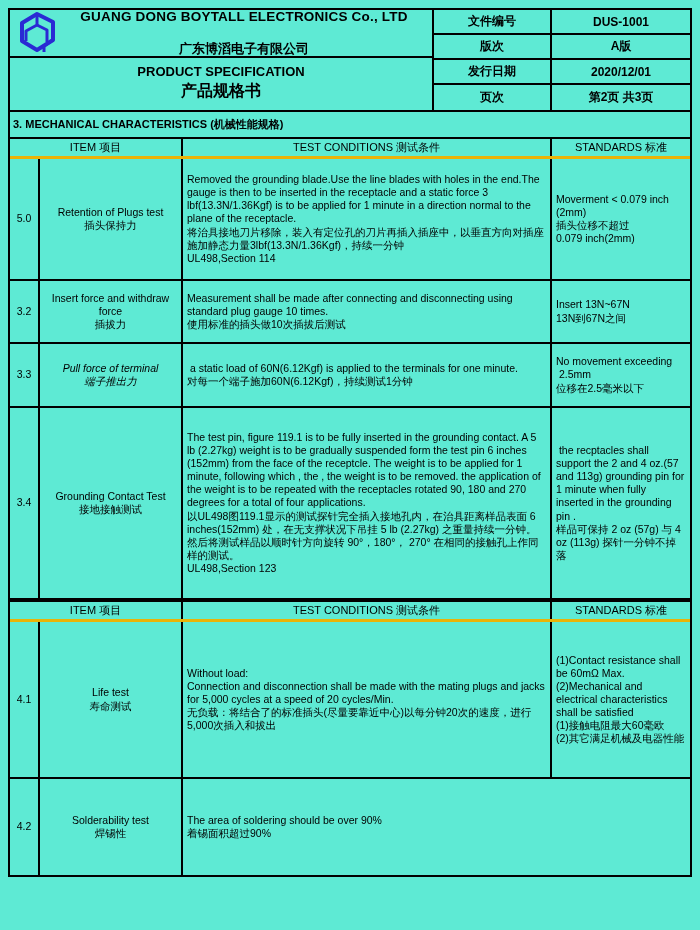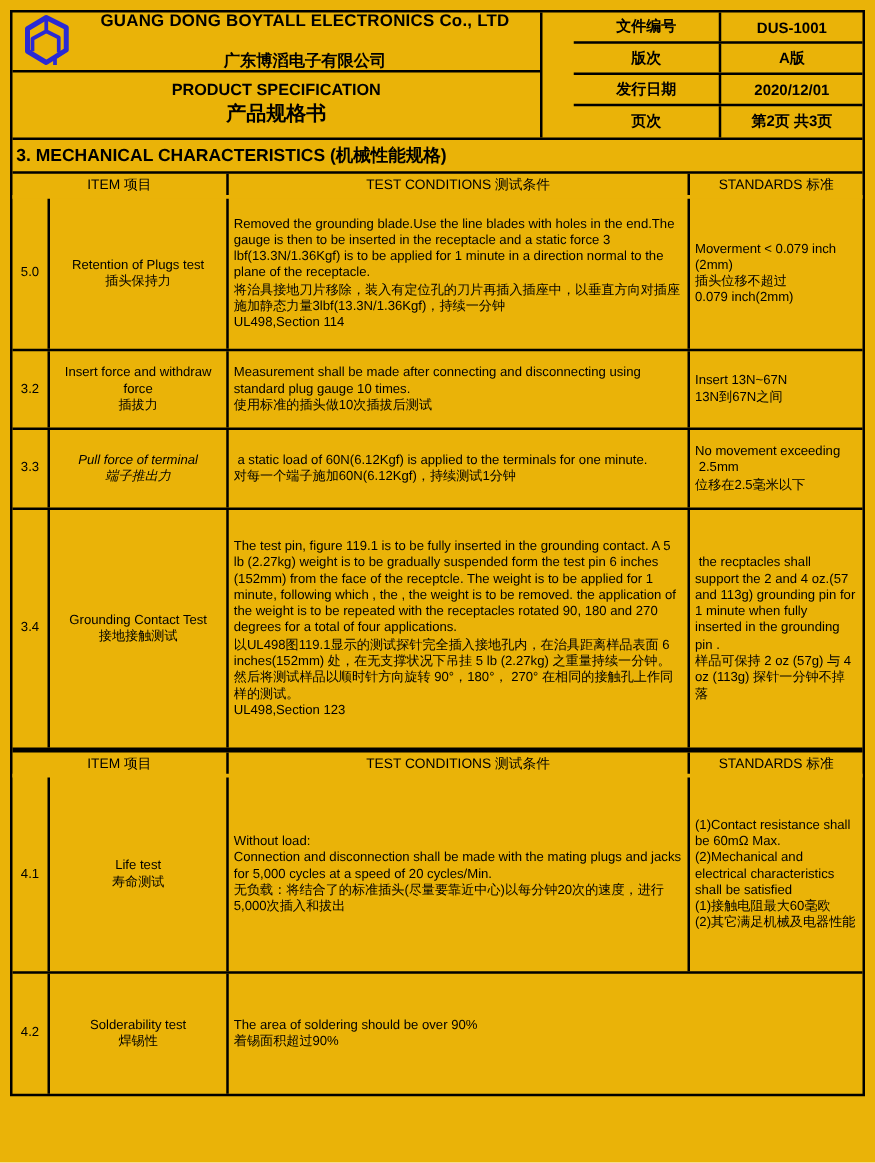--- a/index.html
+++ b/index.html
@@ -1,17 +1,17 @@
 <!DOCTYPE html>
 <html><head>
 <meta charset="utf-8">
 <style>
   html,body{margin:0;padding:0;background:#ffffff;}
   .page{
-    position:relative;width:700px;height:930px;background:#eab308;
+    position:relative;width:700px;height:930px;background:#5eead4;
     font-family:"Liberation Sans","DejaVu Sans",sans-serif;color:#000;
     box-sizing:border-box;
   }
   .sheet{
     position:absolute;left:8px;top:8px;width:684px;
     border:2px solid #000;box-sizing:border-box;
   }
   
   .hdr{display:grid;grid-template-columns:424px 1fr;}
   .hdr-left{border-right:2px solid #000;display:flex;flex-direction:column;}
@@ -22,35 +22,35 @@
   .hdr-company .txt{flex:1;text-align:center;}
   .company-en{font-weight:bold;font-size:13.5px;letter-spacing:.2px;}
   .company-cn{font-weight:bold;font-size:13px;margin-top:16px;}
   .hdr-product{
     height:50px;display:flex;flex-direction:column;justify-content:center;
     text-align:center;box-sizing:border-box;
   }
   .doc-title-en{font-weight:bold;font-size:13px;}
   .doc-title-cn{font-weight:bold;font-size:16px;margin-top:2px;}
   .logo{width:46px;height:44px;flex:0 0 auto;}
-  .hdr-right{display:flex;flex-direction:column;padding-left:25px;}
+  .hdr-right{display:flex;flex-direction:column;}
   .meta-row{
     height:25px;display:grid;grid-template-columns:118px 1fr;
     border-bottom:2px solid #000;box-sizing:border-box;
   }
   .meta-row:last-child{border-bottom:none;}
   .meta-label,.meta-value{
     display:flex;align-items:center;justify-content:center;
     font-weight:bold;font-size:12px;box-sizing:border-box;
   }
   .meta-label{border-right:2px solid #000;}
   
   .section-title{
     border-top:2px solid #000;height:27px;display:flex;align-items:center;
-    padding-left:3px;font-weight:bold;font-size:14px;box-sizing:border-box;
+    padding-left:3px;font-weight:bold;font-size:11px;box-sizing:border-box;
   }
   
   .thead{
     display:grid;grid-template-columns:173px 369px 1fr;
     border-top:2px solid #000;border-bottom:3px solid #eab308;height:22px;box-sizing:border-box;
   }
   .thead .hcell{
     display:flex;align-items:center;justify-content:center;
     font-size:11px;box-sizing:border-box;
   }

